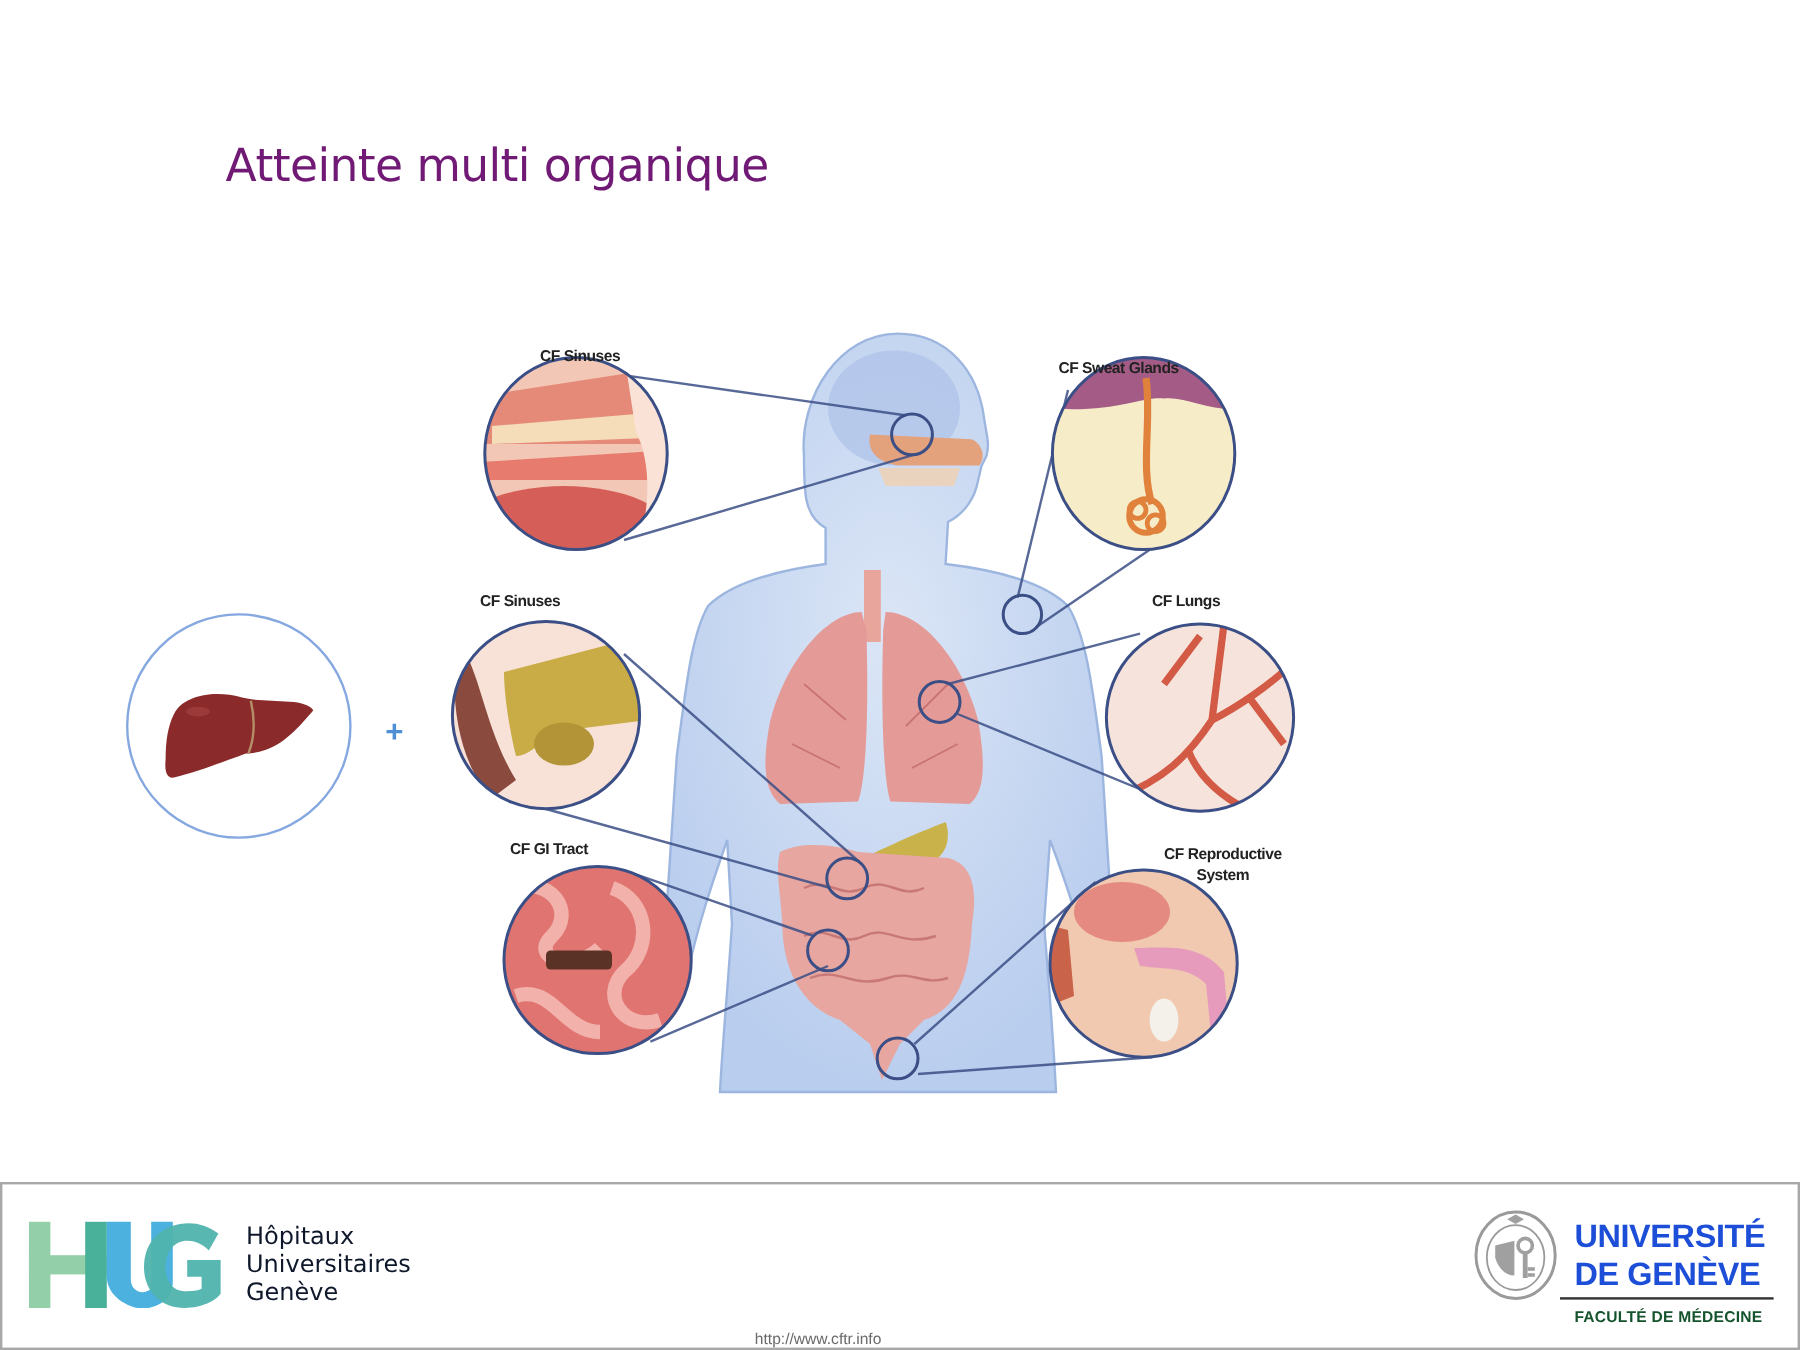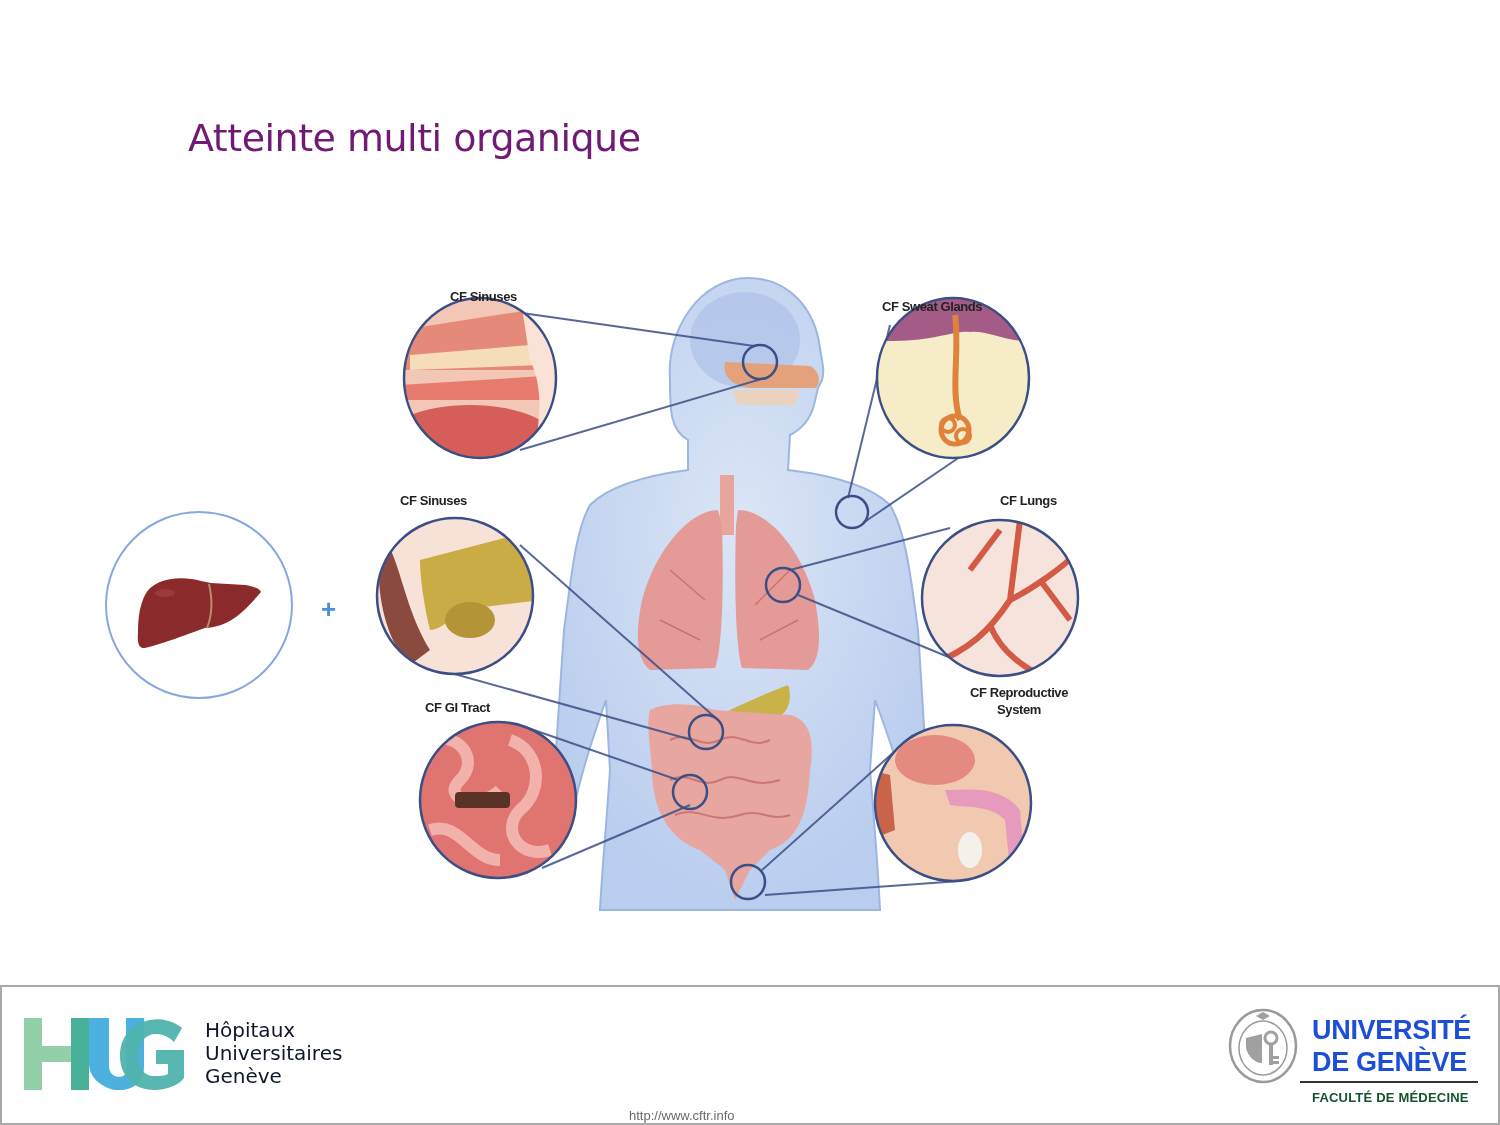--- a/index.html
+++ b/index.html
@@ -199,23 +199,23 @@
       <path d="M575 520 C600 520 630 515 650 540 L655 600 L640 600 L635 550 C620 535 600 538 580 535 Z" fill="#e69bbd"></path>
       <ellipse cx="600" cy="580" rx="12" ry="18" fill="#f4f0ea"></ellipse>
       <path d="M500 500 L520 505 L525 560 L500 570 Z" fill="#c9634a"></path>
     </g>
     <ellipse cx="583" cy="533" rx="78" ry="78" fill="none" stroke="#3b4f86" stroke-width="2.5"></ellipse>
   </svg>
 
   <div class="organ-label" style="left:80px; top:18px;">CF Sinuses</div>
   <div class="organ-label" style="left:512px; top:16px;margin-top:12px;">CF Sweat Glands</div>
   <div class="organ-label" style="left:30px; top:222px;">CF Sinuses</div>
-  <div class="organ-label" style="left:590px; top:222px;margin-left:40px;">CF Lungs</div>
+  <div class="organ-label" style="left:590px; top:222px;">CF Lungs</div>
   <div class="organ-label" style="left:55px; top:429px;">CF GI Tract</div>
-  <div class="organ-label" style="left:600px; top:414px;">
+  <div class="organ-label" style="left:600px; top:433px;">
     <div>CF Reproductive</div>
     <div>System</div>
   </div>
 </div>
 
 <div class="footer"></div>
 
 <svg class="hug-logo" viewBox="0 0 160 72">
   <rect x="0" y="0" width="18" height="72" fill="#93cfa9"></rect>
   <rect x="0" y="28" width="65" height="16" fill="#93cfa9"></rect>

